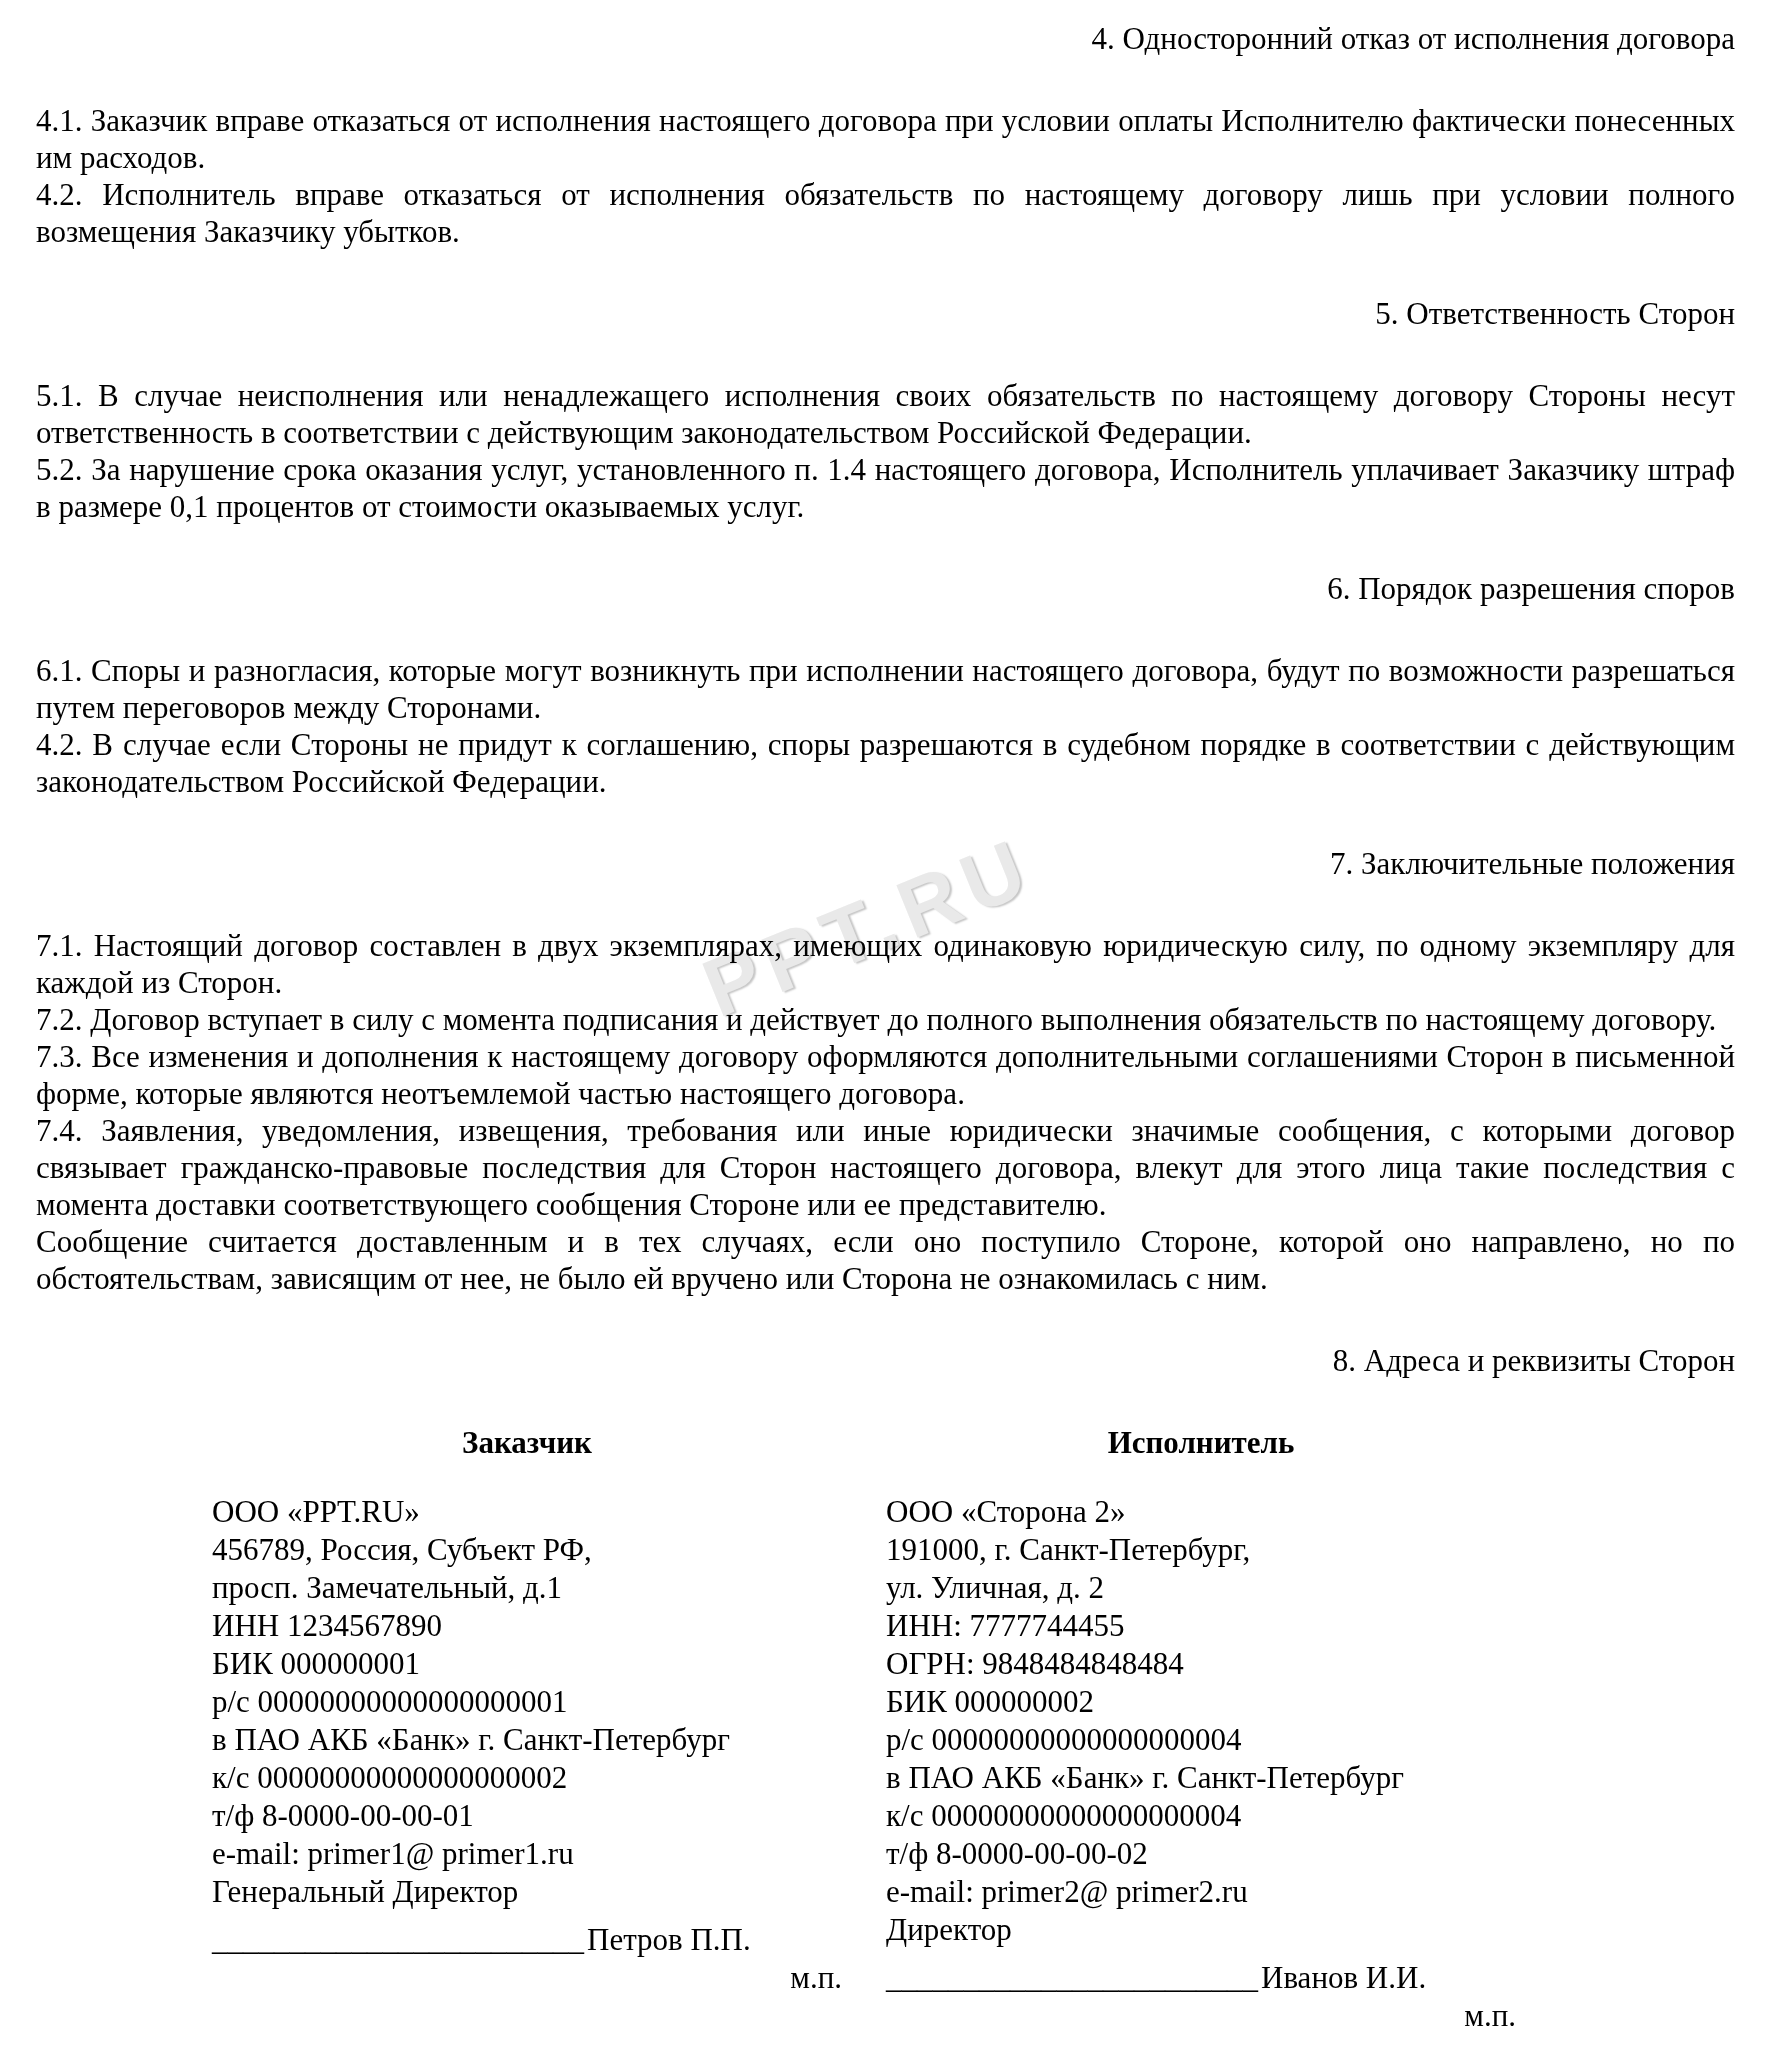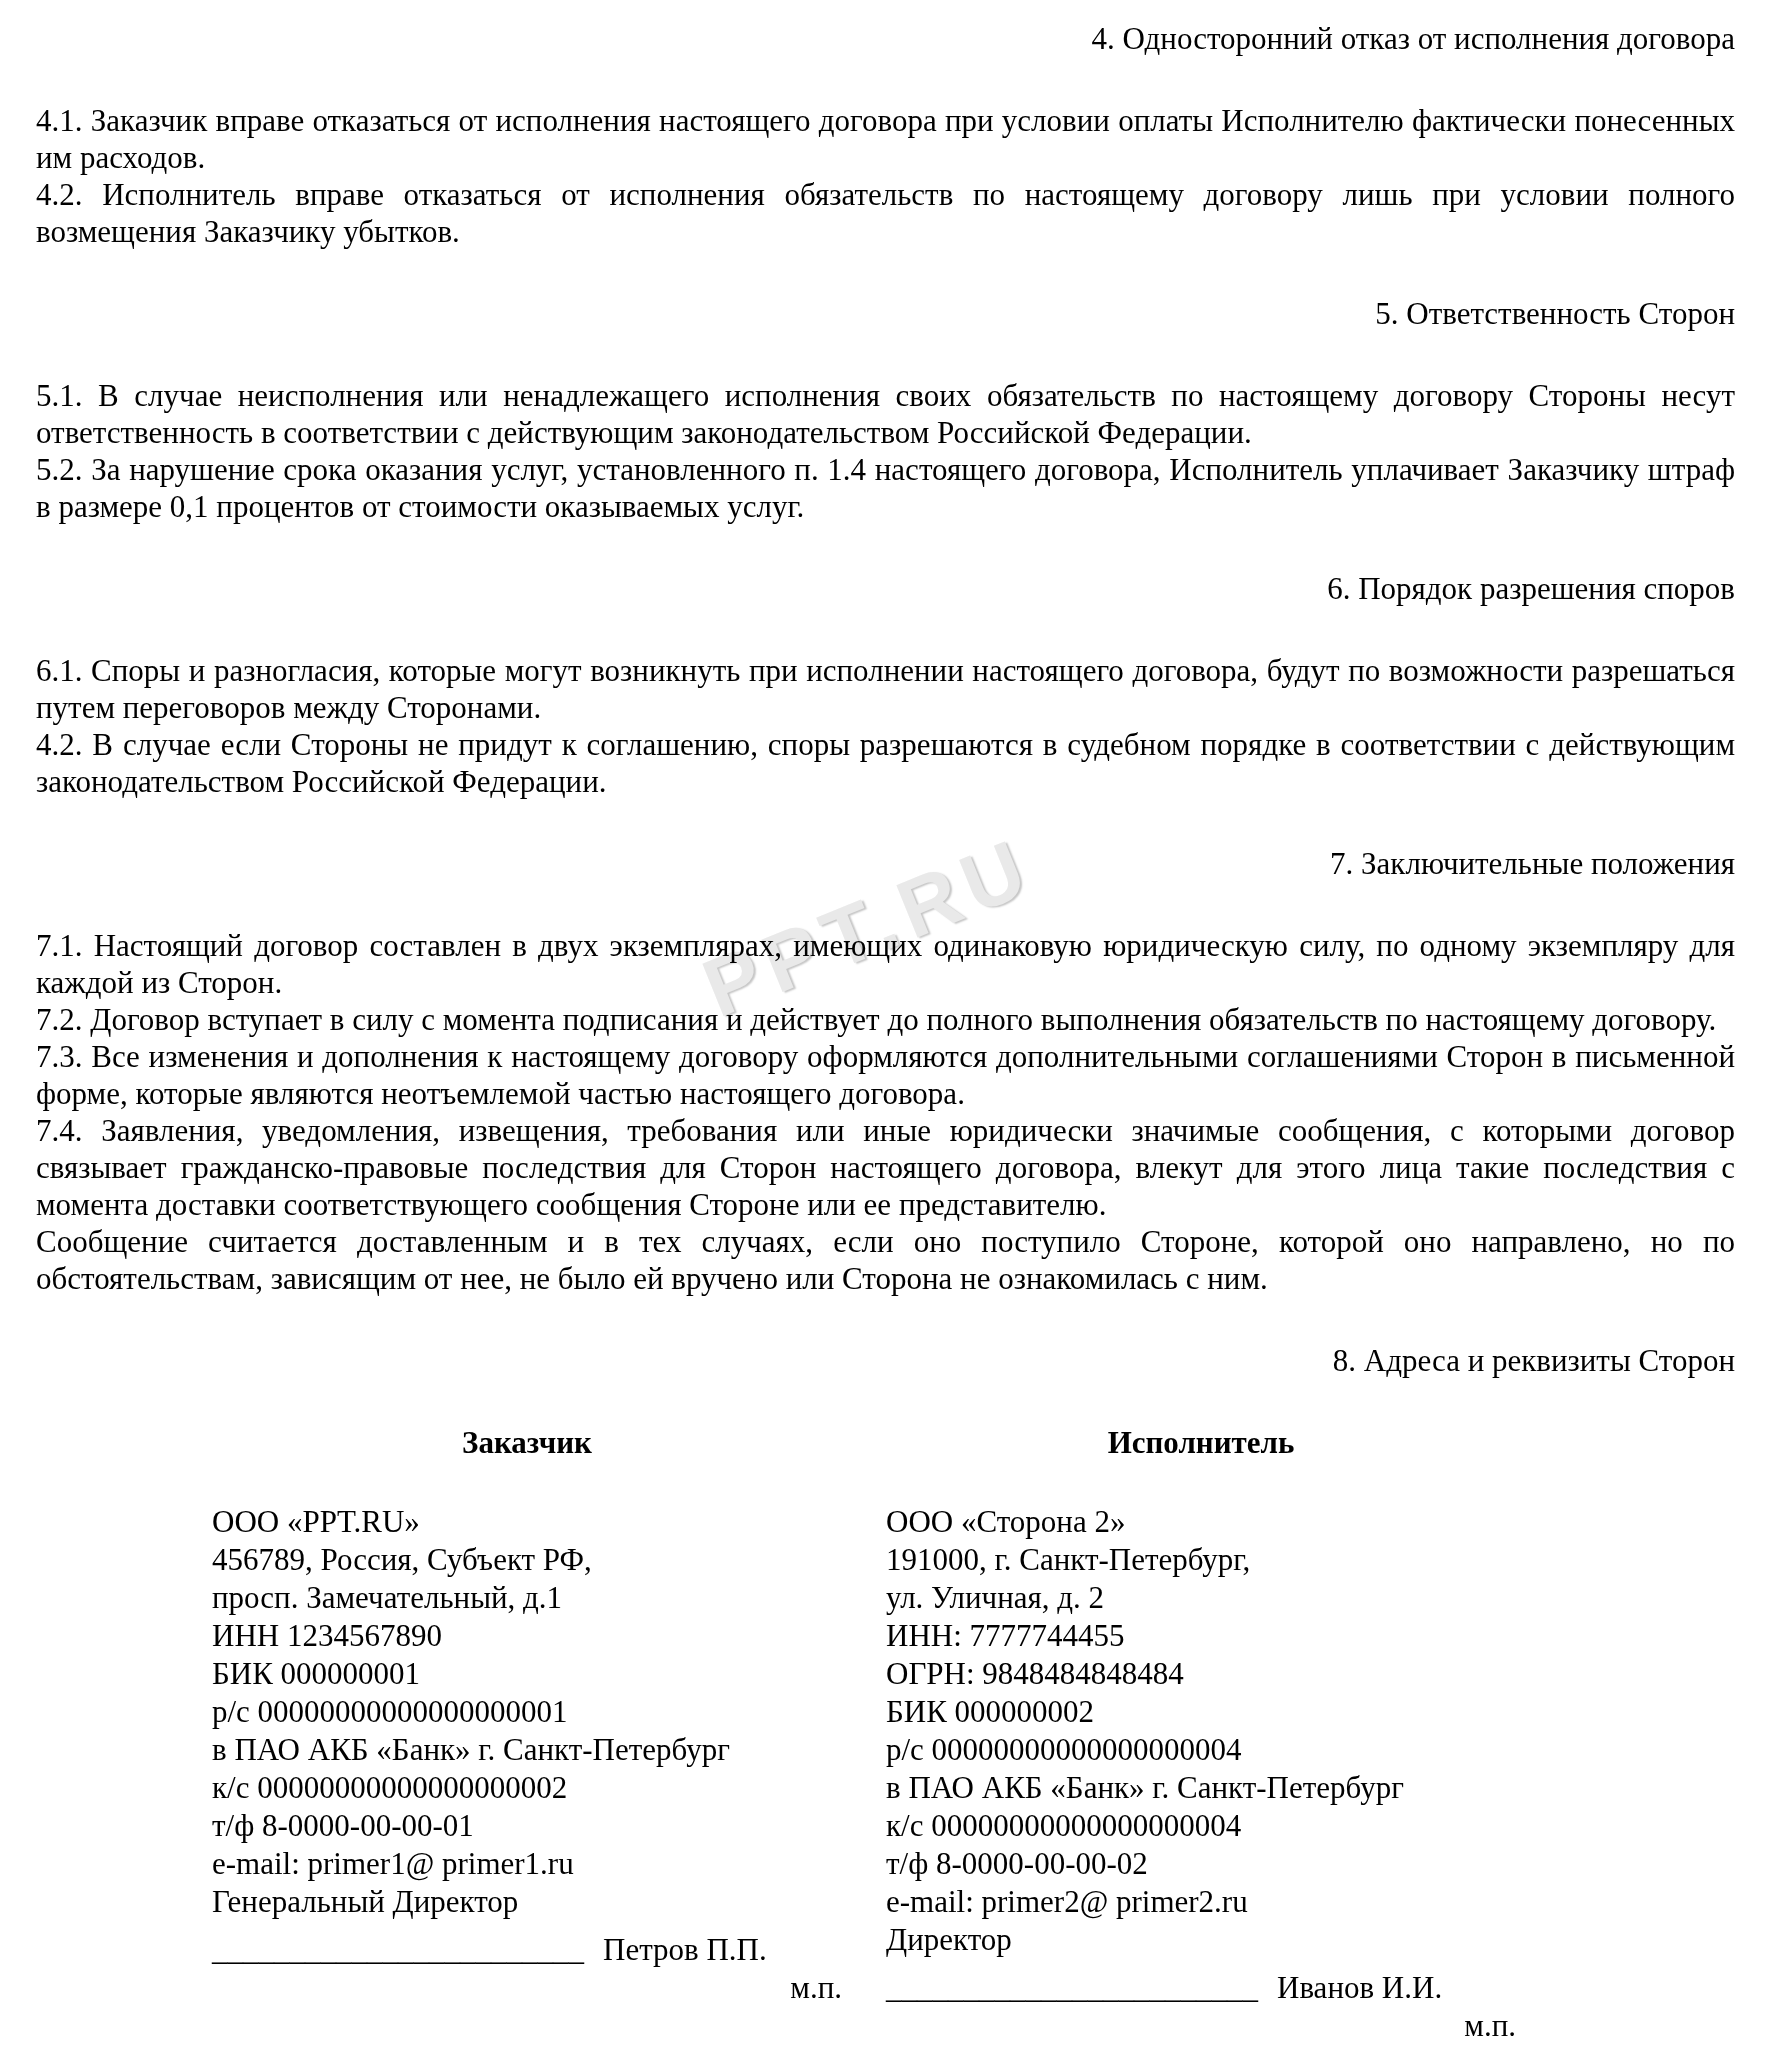--- a/index.html
+++ b/index.html
@@ -61,33 +61,33 @@
   .party-col {
     width: 630px;
     flex: 0 0 auto;
   }
   .party-header {
     font-weight: bold;
     text-align: center;
     line-height: 38px;
   }
   .req-lines {
-    margin-top: 41px;
+    margin-top: 31px;
   }
   .req-lines .req-line {
     line-height: 38px;
     white-space: nowrap;
   }
   .sig-row {
     margin-top: 10.7px;
     line-height: 38px;
     white-space: nowrap;
   }
   .sig-name {
-    margin-left: 19px;
+    margin-left: 3px;
   }
   .stamp {
     line-height: 38px;
     text-align: right;
   }
 </style>
 </head>
 <body>
 
 <div class="page">

